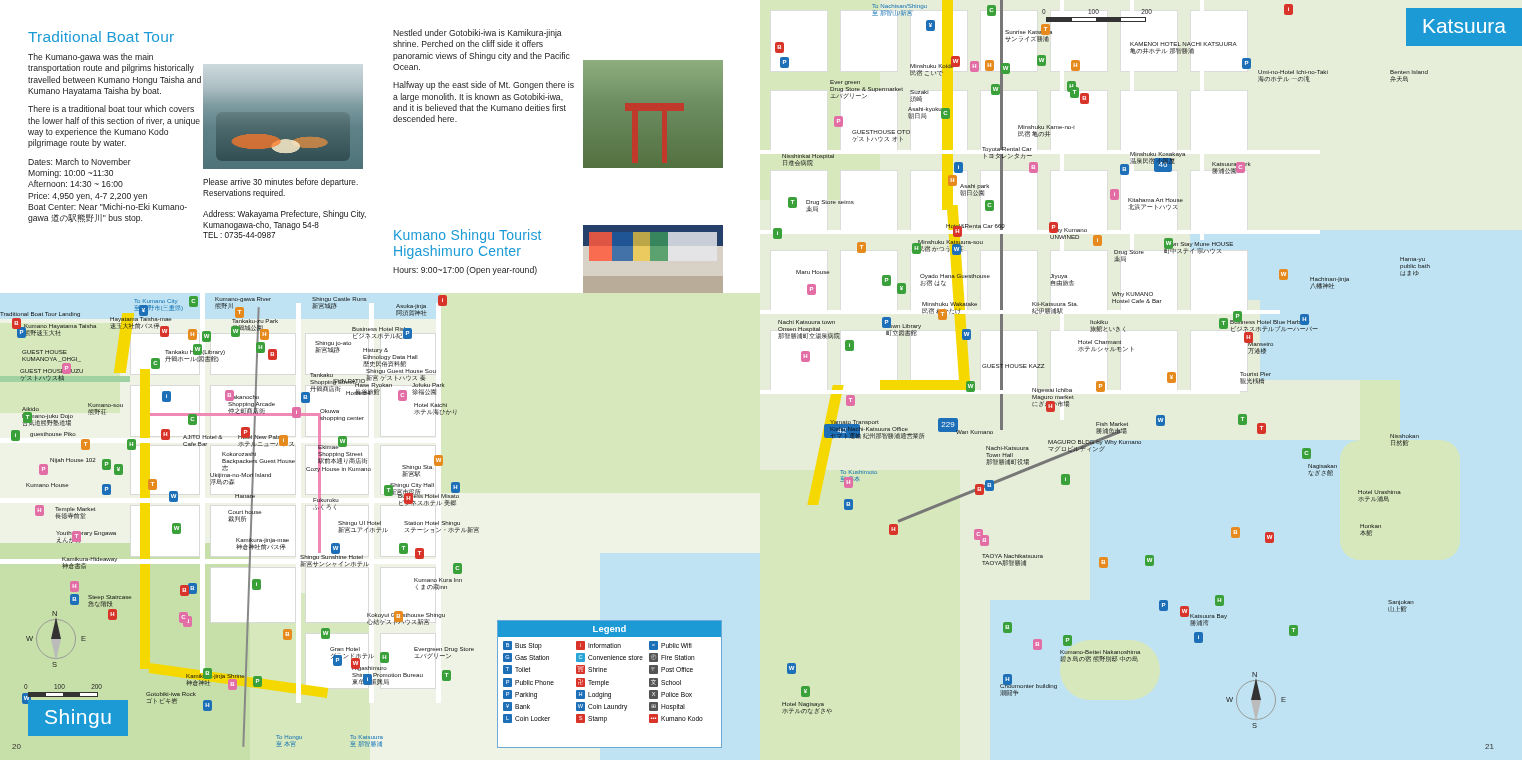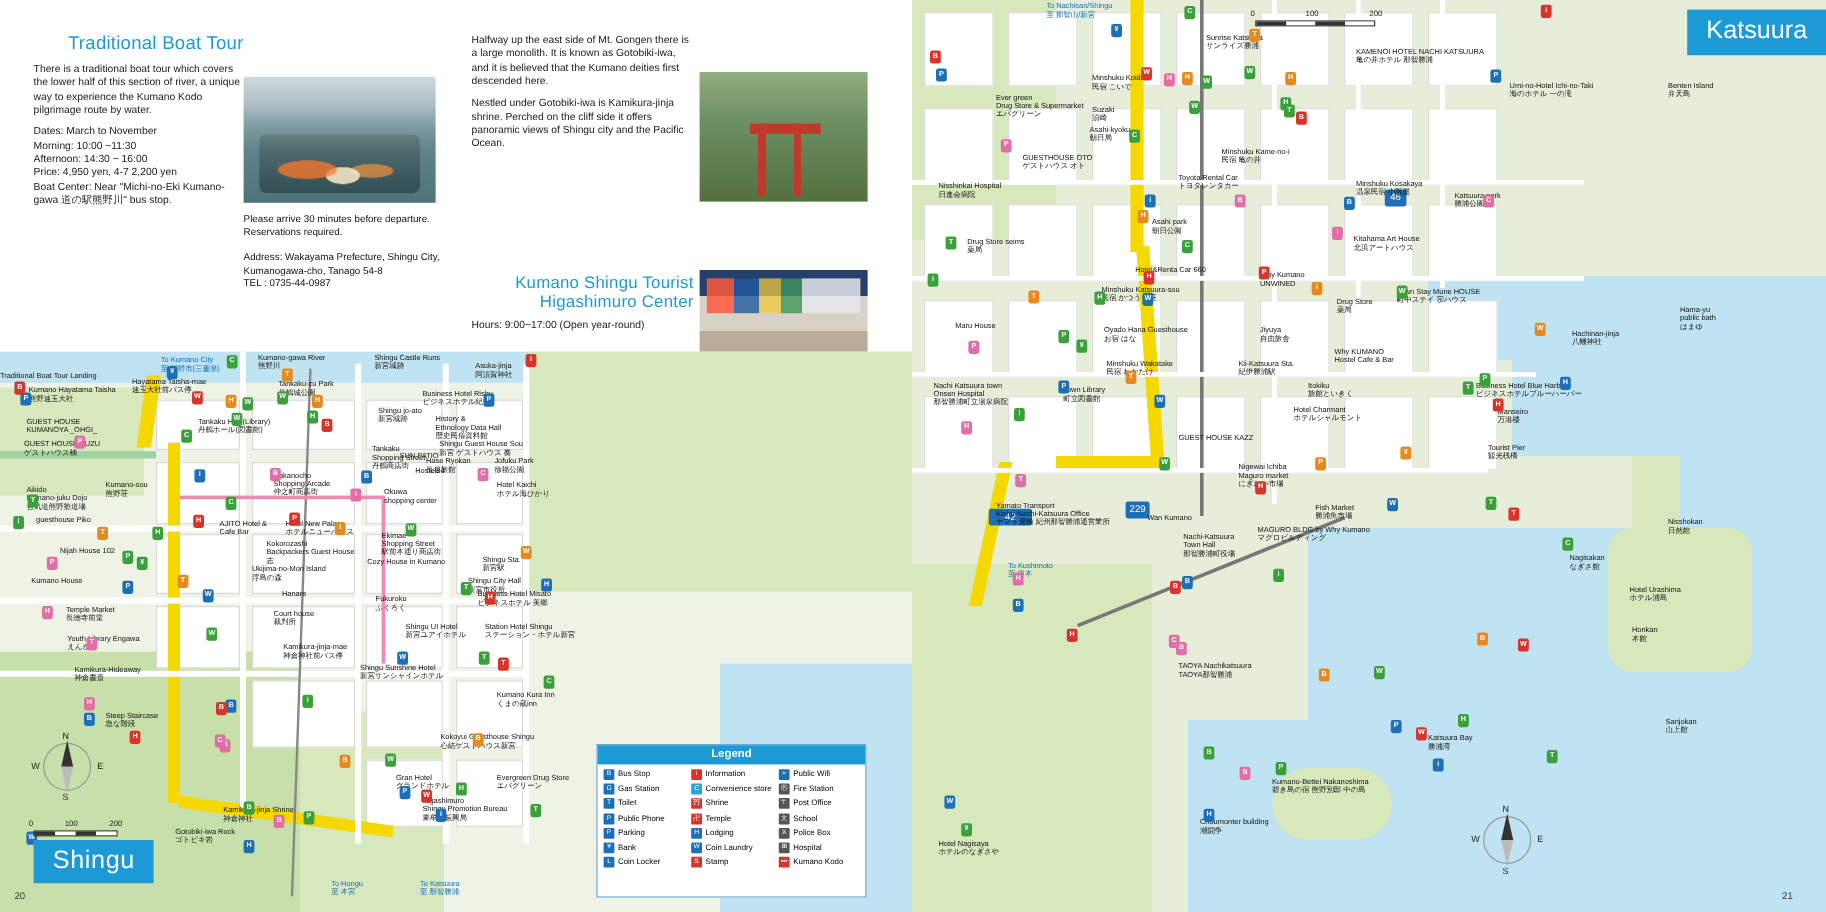--- a/index.html
+++ b/index.html
@@ -12,21 +12,21 @@
     position: relative;
   }
   .page { position: absolute; top: 0; left: 0; width: 1522px; height: 760px; }
 
   
   .left-page { position: absolute; left: 0; top: 0; width: 760px; height: 760px; background: #fff; }
 
   .col { position: absolute; }
   .head-blue {
     color: #1b9ad6; font-size: 15.5px; font-weight: normal; line-height: 1.15;
-    margin: 0 0 6px 0; letter-spacing: .2px; text-align: right;
+    margin: 0 0 6px 0; letter-spacing: .2px;
   }
   .body-txt { font-size: 8.6px; line-height: 1.32; color: #1a1a1a; }
   .body-txt p { margin: 0 0 7px 0; }
 
   
   .photo { background: #b9c6cc; position: relative; overflow: hidden; }
   .photo.river {
     background:
       linear-gradient(180deg, #cdd9dd 0%, #aebfc4 22%, #7c9aa0 40%, #5f8288 60%, #4d7379 100%);
   }
@@ -182,40 +182,41 @@
 </head>
 <body>
 
 <div class="page">
 
   <div class="left-page">
 
     <div class="col" style="left:28px; top:28px; width:175px;">
       <h2 class="head-blue">Traditional Boat Tour</h2>
       <div class="body-txt">
+        <p>The Kumano-gawa was the main transportation route and pilgrims historically travelled between Kumano Hongu Taisha and Kumano Hayatama Taisha by boat.</p>
         <p>There is a traditional boat tour which covers the lower half of this section of river, a unique way to experience the Kumano Kodo pilgrimage route by water.</p>
         <p style="margin-bottom:0">Dates: March to November</p>
         <p style="margin-bottom:0">Morning: 10:00 ~11:30</p>
         <p style="margin-bottom:0">Afternoon: 14:30 ~ 16:00</p>
         <p style="margin-bottom:0">Price: 4,950 yen, 4-7  2,200 yen</p>
         <p>Boat Center:  Near "Michi-no-Eki Kumano-gawa 道の駅熊野川" bus stop.</p>
       </div>
     </div>
 
     <div class="photo river" style="position:absolute; left:203px; top:64px; width:160px; height:105px;"></div>
     <div class="cap" style="position:absolute; left:203px; top:174px; width:165px; white-space:pre-line;">Please arrive 30 minutes before departure.
 Reservations required.
 
 Address: Wakayama Prefecture, Shingu City, Kumanogawa-cho, Tanago 54-8
 TEL : 0735-44-0987</div>
 
     <div class="col" style="left:393px; top:28px; width:190px;">
       <div class="body-txt" style="width:185px;">
+        <p>Nestled under Gotobiki-iwa is Kamikura-jinja shrine. Perched on the cliff side it offers panoramic views of Shingu city and the Pacific Ocean.</p>
         <p>Halfway up the east side of Mt. Gongen there is a large monolith. It is known as Gotobiki-iwa, and it is believed that the Kumano deities first descended here.</p>
-        <p>Nestled under Gotobiki-iwa is Kamikura-jinja shrine. Perched on the cliff side it offers panoramic views of Shingu city and the Pacific Ocean.</p>
       </div>
     </div>
     <div class="photo gate" style="position:absolute; left:583px; top:60px; width:140px; height:108px;"></div>
 
     <div class="col" style="left:393px; top:227px; width:185px;">
       <h2 class="head-blue" style="font-size:14px;">Kumano Shingu Tourist Higashimuro Center</h2>
       <div class="body-txt">
         <p>Hours: 9:00~17:00 (Open year-round)</p>
       </div>
     </div>

